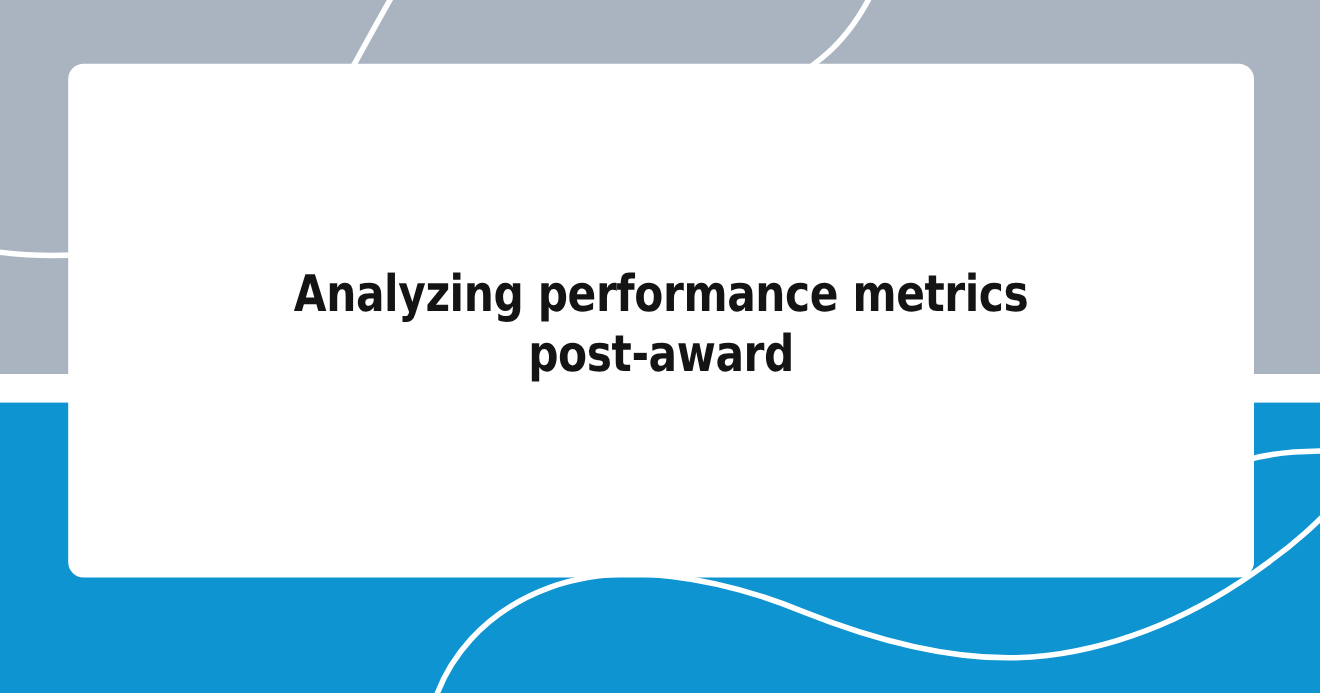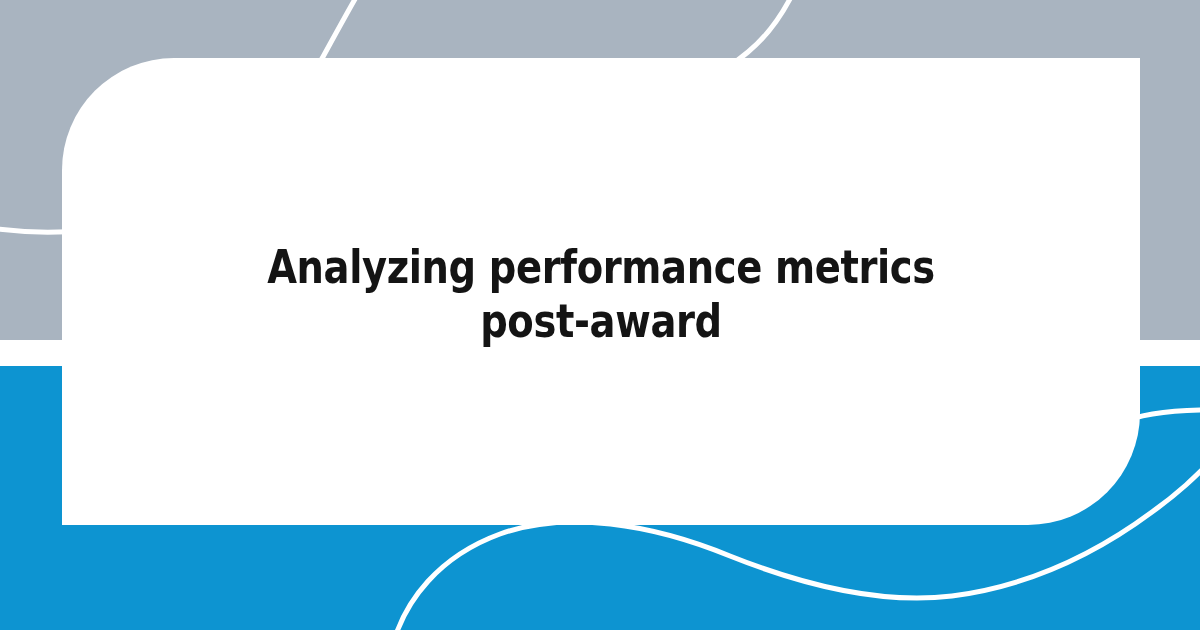--- a/index.html
+++ b/index.html
@@ -58,20 +58,21 @@
     height: 467px;
     background: #ffffff;
     border-top-left-radius: 112px;
     border-top-right-radius: 0px;
     border-bottom-right-radius: 112px;
     border-bottom-left-radius: 0px;
     z-index: 2;
     display: flex;
     align-items: center;
     justify-content: center;
+    border-radius: 14px;
   }
 
   .card-inner {
     width: 760px;
     text-align: center;
     margin-top: 6px;
   }
 
   .headline {
     margin: 0;

